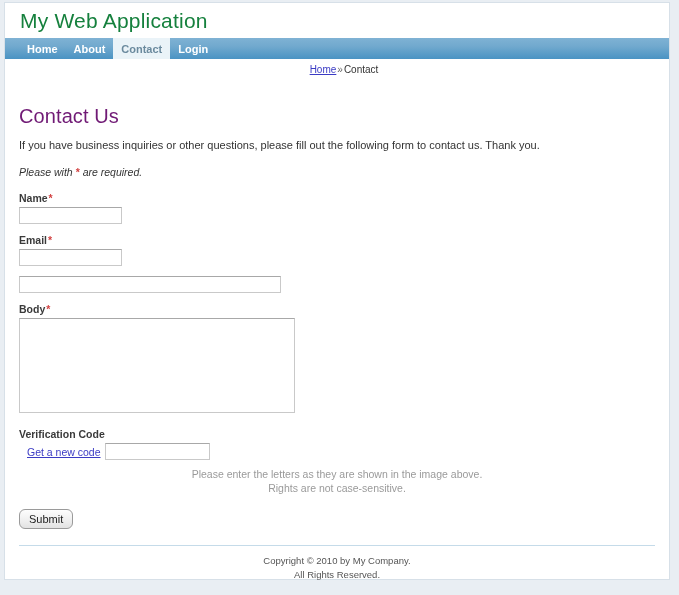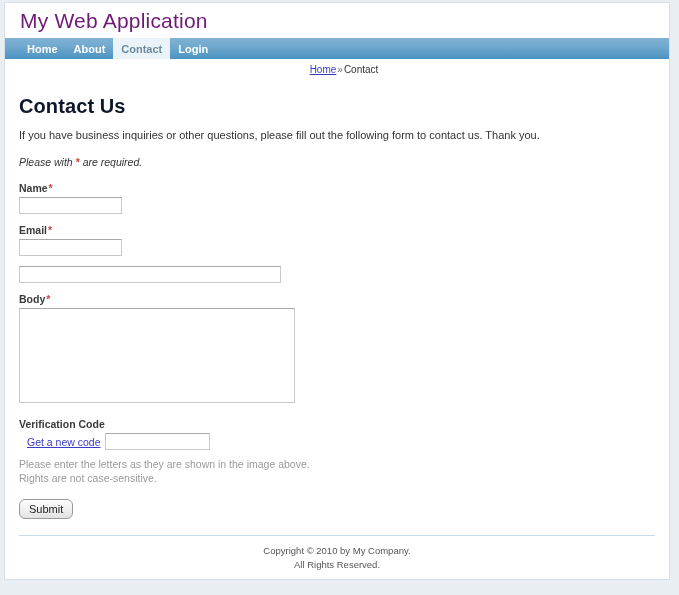--- a/index.html
+++ b/index.html
@@ -30,21 +30,21 @@
 
   
   #header {
     height: 35px;
     background: #ffffff;
     padding-left: 15px;
     box-sizing: border-box;
   }
   #site-title {
     font-size: 21px;
-    color: #701a75;
+    color: #15803d;
     font-weight: normal;
     line-height: 35px;
     letter-spacing: 0.2px;
     white-space: nowrap;
   }
 
   
   #mainmenu {
     height: 21px;
     background: linear-gradient(to bottom, #7fb2d4 0%, #71a9ce 40%, #4a93c3 100%);
@@ -84,23 +84,23 @@
     color: #666666;
     padding: 0 1px;
   }
 
   
   #content {
     padding: 8px 14px 0 14px;
   }
   #page-heading {
     font-size: 20px;
-    font-weight: bold;
-    color: #0f172a;
-    margin: 10px 0 10px 0;
+    font-weight: normal;
+    color: #701a75;
+    margin: 20px 0 10px 0;
     letter-spacing: 0.1px;
   }
   #intro-text {
     font-size: 11px;
     color: #333333;
     margin: 8px 0 13px 0;
     line-height: 1.35;
   }
   #required-note {
     font-size: 10.5px;
@@ -189,20 +189,21 @@
     font-size: 10.5px;
     margin: 0 4px 2px 8px;
     white-space: nowrap;
     cursor: pointer;
   }
   #captcha-hint {
     font-size: 10.5px;
     color: #9a9a9a;
     line-height: 1.35;
     margin-top: 7px;
+    text-align: center;
   }
 
   
   #submit-row { margin-top: 14px; padding-bottom: 12px; }
   #submit-button {
     font-family: "Liberation Sans", sans-serif;
     font-size: 11px;
     color: #222222;
     background: linear-gradient(to bottom, #fdfdfd 0%, #f1f1f1 50%, #e2e2e2 100%);
     border: 1px solid #9a9a9a;

